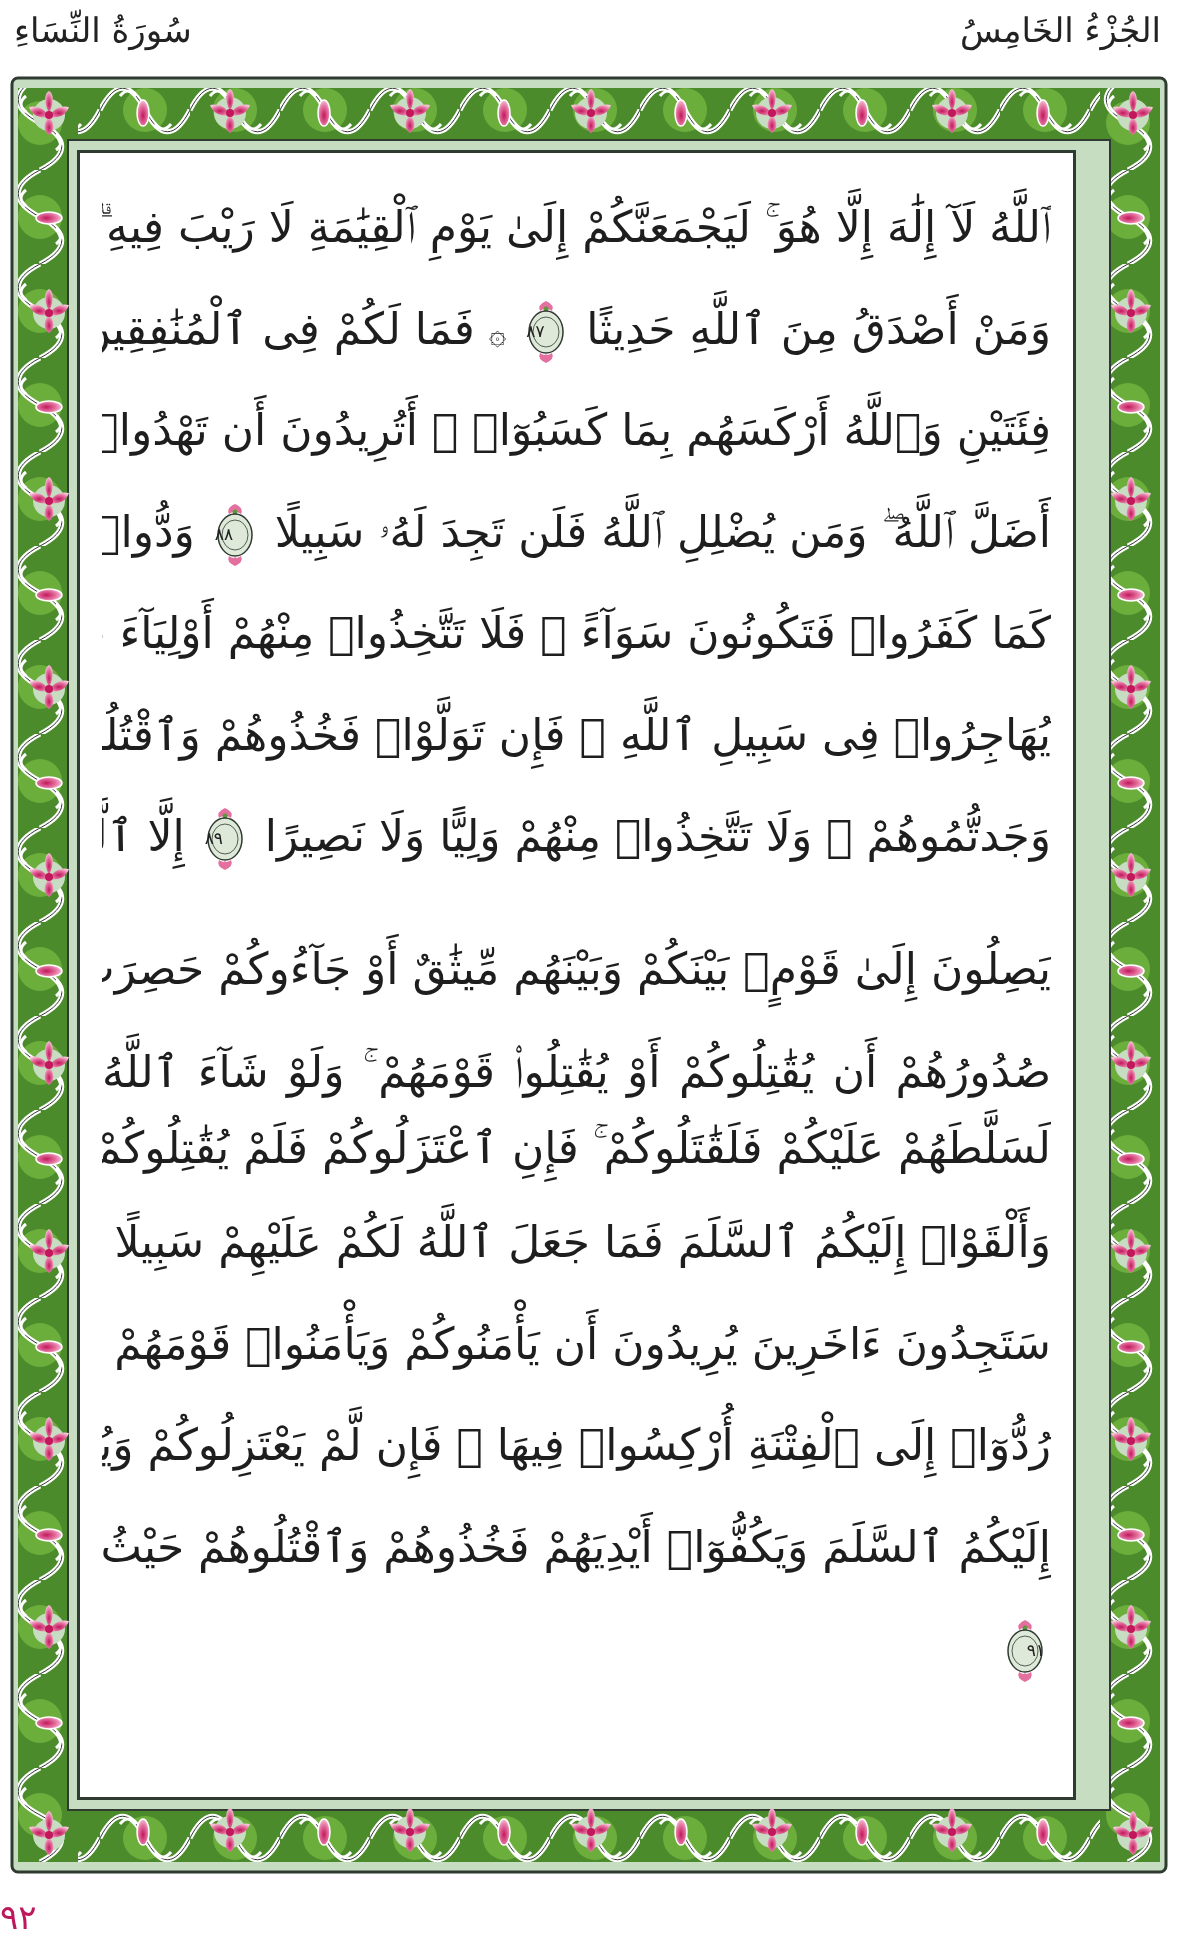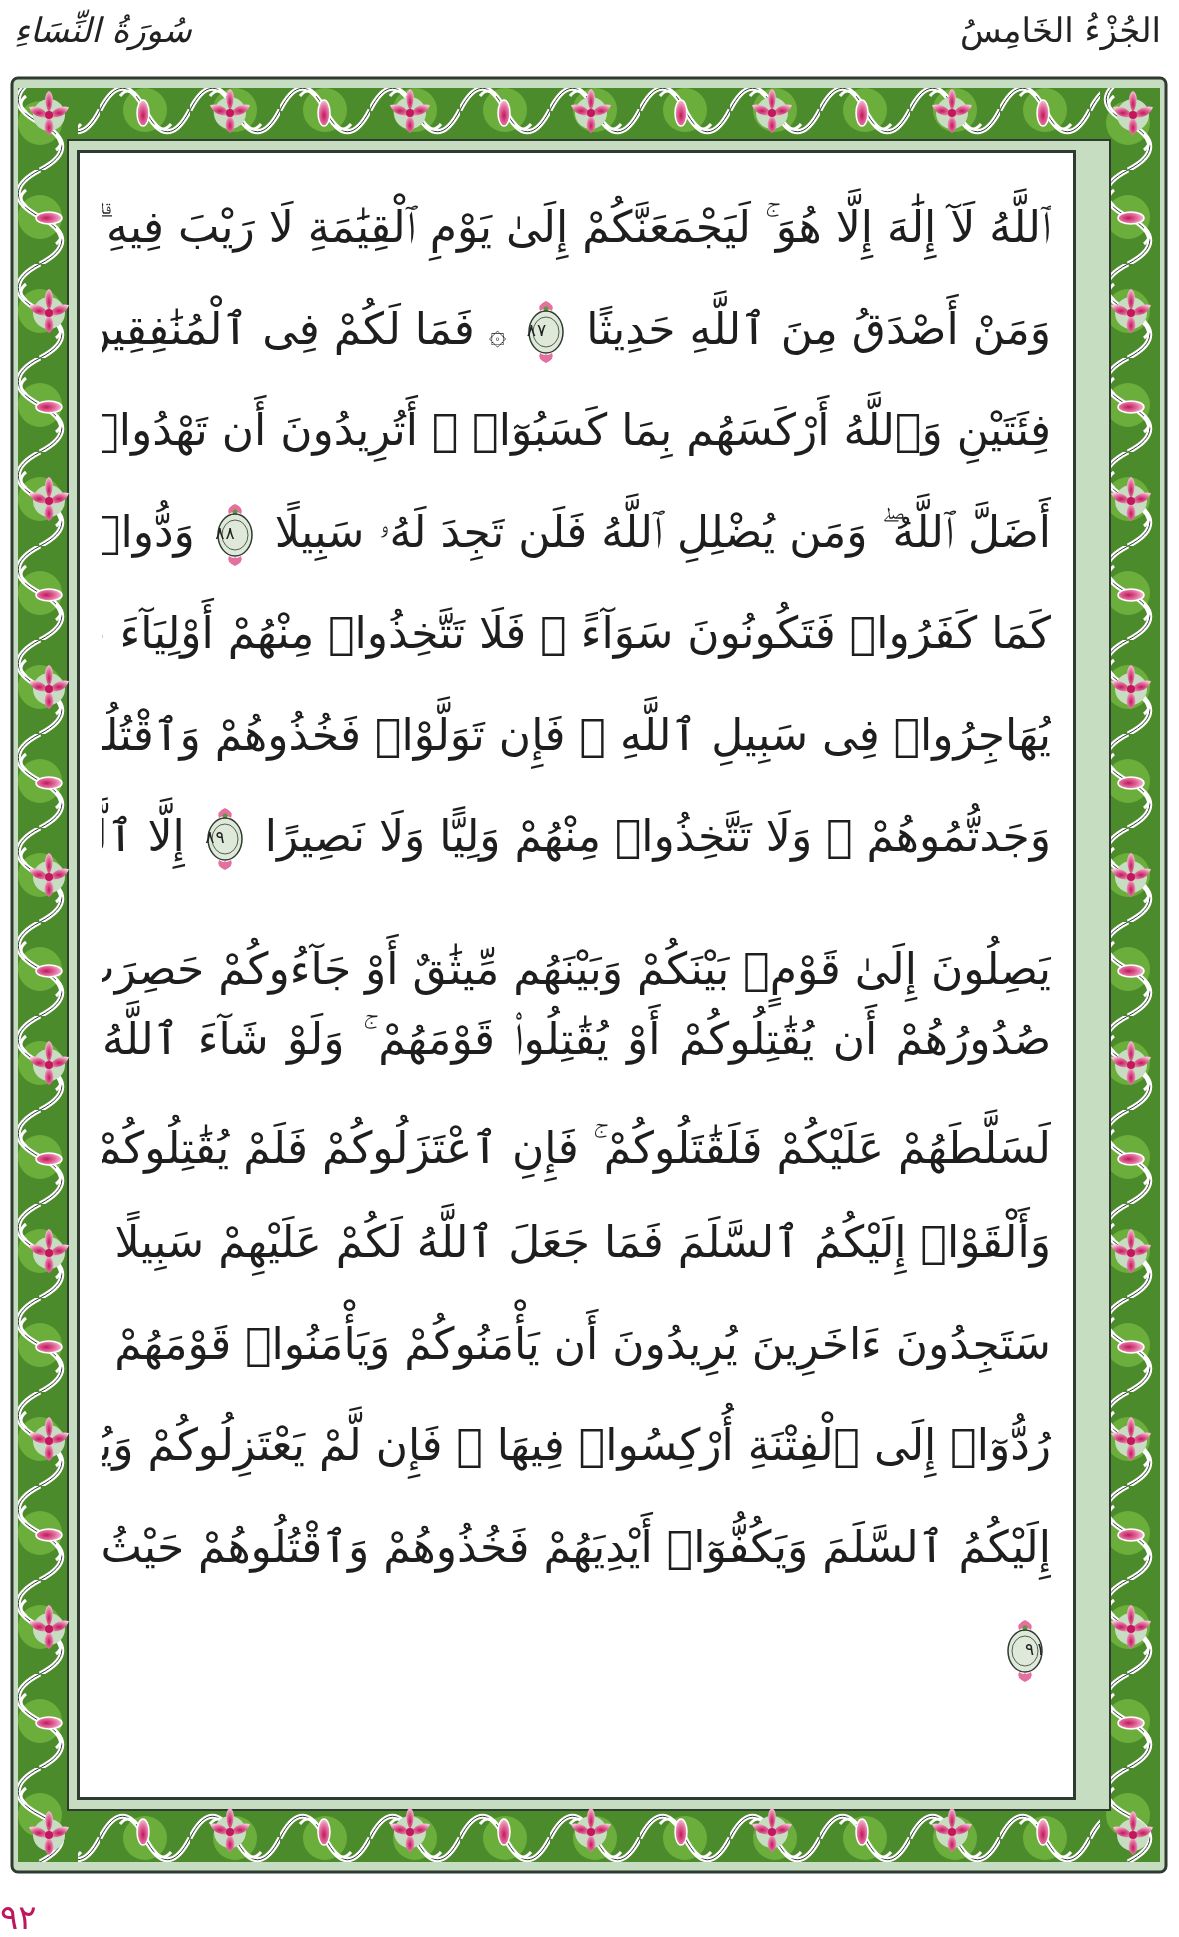--- a/index.html
+++ b/index.html
@@ -1,29 +1,29 @@
 <!DOCTYPE html>
 <html><head>
 <meta charset="utf-8">
 <style>
   html,body{margin:0;padding:0;background:#ffffff;}
   body{width:1179px;height:1937px;position:relative;overflow:hidden;font-family:"DejaVu Sans",sans-serif;}
   .hdr{position:absolute;top:2px;height:56px;font-family:"DejaVu Serif",serif;font-size:34px;color:#222;direction:rtl;line-height:56px;}
   .hdr.juz{right:18px;}
-  .hdr.surah{left:14px;font-style:italic;}
+  .hdr.surah{left:14px;}
   
   .frame-outer{position:absolute;left:10px;top:76px;width:1158px;height:1798px;}
   .frame-outer svg{position:absolute;left:0;top:0;}
   .page{position:absolute;left:77px;top:150px;width:999px;height:1650px;background:#fff;border:3px solid #2f3a30;box-sizing:border-box;}
   .lines{position:absolute;left:0;top:0;right:0;bottom:0;}
   .line{position:absolute;left:22px;right:22px;height:100px;direction:rtl;text-align:justify;text-align-last:justify;font-family:"DejaVu Sans",sans-serif;font-size:44px;line-height:100px;color:#1e1e1e;white-space:nowrap;overflow:hidden;}
   .line.short{text-align-last:right;}
   .ayah{display:inline-block;vertical-align:middle;position:relative;width:40px;height:66px;margin:0 6px;direction:ltr;}
   .ayah svg{position:absolute;left:0;top:0;}
-  .ayah span{position:absolute;left:0;right:0;top:22px;text-align:center;font-size:17px;line-height:22px;color:#222;font-family:Liberation Mono, monospace;}
+  .ayah span{position:absolute;left:0;right:0;top:22px;text-align:center;font-size:17px;line-height:22px;color:#222;font-family:Liberation Serif, serif;}
   .star{font-size:30px;color:#222;}
   .pagenum{position:absolute;left:0;right:0;top:1898px;text-align:left;font-family:"DejaVu Sans",sans-serif;font-size:34px;color:#be185d;line-height:38px;}
 </style>
 </head>
 <body>
 
 <div class="hdr juz">الجُزْءُ الخَامِسُ</div>
 <div class="hdr surah">سُورَةُ النِّسَاءِ</div>
 
 <div class="frame-outer">
@@ -416,21 +416,21 @@
       <div class="line" style="top: 430px;"><span>كَمَا كَفَرُوا۟ فَتَكُونُونَ سَوَآءً ۖ فَلَا تَتَّخِذُوا۟ مِنْهُمْ أَوْلِيَآءَ حَتَّىٰ</span></div>
       <div class="line" style="top: 531.5px;"><span>يُهَاجِرُوا۟ فِى سَبِيلِ ٱللَّهِ ۚ فَإِن تَوَلَّوْا۟ فَخُذُوهُمْ وَٱقْتُلُوهُمْ حَيْثُ</span></div>
       <div class="line" style="top: 633px;"><span>وَجَدتُّمُوهُمْ ۖ وَلَا تَتَّخِذُوا۟ مِنْهُمْ وَلِيًّا وَلَا نَصِيرًا</span> <span class="ayah"><svg width="40" height="66" viewBox="0 0 40 66">
             <path d="M20 2 q-9 4 -6 10 q6 -4 6 0 q0 -4 6 0 q3 -6 -6 -10z" fill="#e3709f"></path>
             <circle cx="20" cy="10" r="2.5" fill="#5a9a3a"></circle>
             <ellipse cx="20" cy="33" rx="17" ry="21" fill="#dfe9da" stroke="#2f3a30" stroke-width="1.5"></ellipse>
             <ellipse cx="20" cy="33" rx="13" ry="15" fill="none" stroke="#2f3a30" stroke-width="0.8"></ellipse>
             <path d="M20 64 q-9 -4 -6 -10 q6 4 6 0 q0 4 6 0 q3 6 -6 10z" fill="#e3709f"></path>
           </svg><span>٨٩</span></span> <span>إِلَّا ٱلَّذِينَ</span></div>
       <div class="line" style="top: 766px;"><span>يَصِلُونَ إِلَىٰ قَوْمٍۭ بَيْنَكُمْ وَبَيْنَهُم مِّيثَٰقٌ أَوْ جَآءُوكُمْ حَصِرَتْ</span></div>
-      <div class="line" style="top: 836px;"><span>صُدُورُهُمْ أَن يُقَٰتِلُوكُمْ أَوْ يُقَٰتِلُوا۟ قَوْمَهُمْ ۚ وَلَوْ شَآءَ ٱللَّهُ</span></div>
+      <div class="line" style="top: 869px;"><span>صُدُورُهُمْ أَن يُقَٰتِلُوكُمْ أَوْ يُقَٰتِلُوا۟ قَوْمَهُمْ ۚ وَلَوْ شَآءَ ٱللَّهُ</span></div>
       <div class="line" style="top: 945px;"><span>لَسَلَّطَهُمْ عَلَيْكُمْ فَلَقَٰتَلُوكُمْ ۚ فَإِنِ ٱعْتَزَلُوكُمْ فَلَمْ يُقَٰتِلُوكُمْ</span></div>
       <div class="line short" style="top: 1039px;"><span>وَأَلْقَوْا۟ إِلَيْكُمُ ٱلسَّلَمَ فَمَا جَعَلَ ٱللَّهُ لَكُمْ عَلَيْهِمْ سَبِيلًا</span> <span class="ayah"><svg width="40" height="66" viewBox="0 0 40 66">
             <path d="M20 2 q-9 4 -6 10 q6 -4 6 0 q0 -4 6 0 q3 -6 -6 -10z" fill="#e3709f"></path>
             <circle cx="20" cy="10" r="2.5" fill="#5a9a3a"></circle>
             <ellipse cx="20" cy="33" rx="17" ry="21" fill="#dfe9da" stroke="#2f3a30" stroke-width="1.5"></ellipse>
             <ellipse cx="20" cy="33" rx="13" ry="15" fill="none" stroke="#2f3a30" stroke-width="0.8"></ellipse>
             <path d="M20 64 q-9 -4 -6 -10 q6 4 6 0 q0 4 6 0 q3 6 -6 10z" fill="#e3709f"></path>
           </svg><span>٩٠</span></span></div>
       <div class="line" style="top: 1140.5px;"><span>سَتَجِدُونَ ءَاخَرِينَ يُرِيدُونَ أَن يَأْمَنُوكُمْ وَيَأْمَنُوا۟ قَوْمَهُمْ كُلَّ مَا</span></div>
       <div class="line" style="top: 1242px;"><span>رُدُّوٓا۟ إِلَى ٱلْفِتْنَةِ أُرْكِسُوا۟ فِيهَا ۚ فَإِن لَّمْ يَعْتَزِلُوكُمْ وَيُلْقُوٓا۟</span></div>

